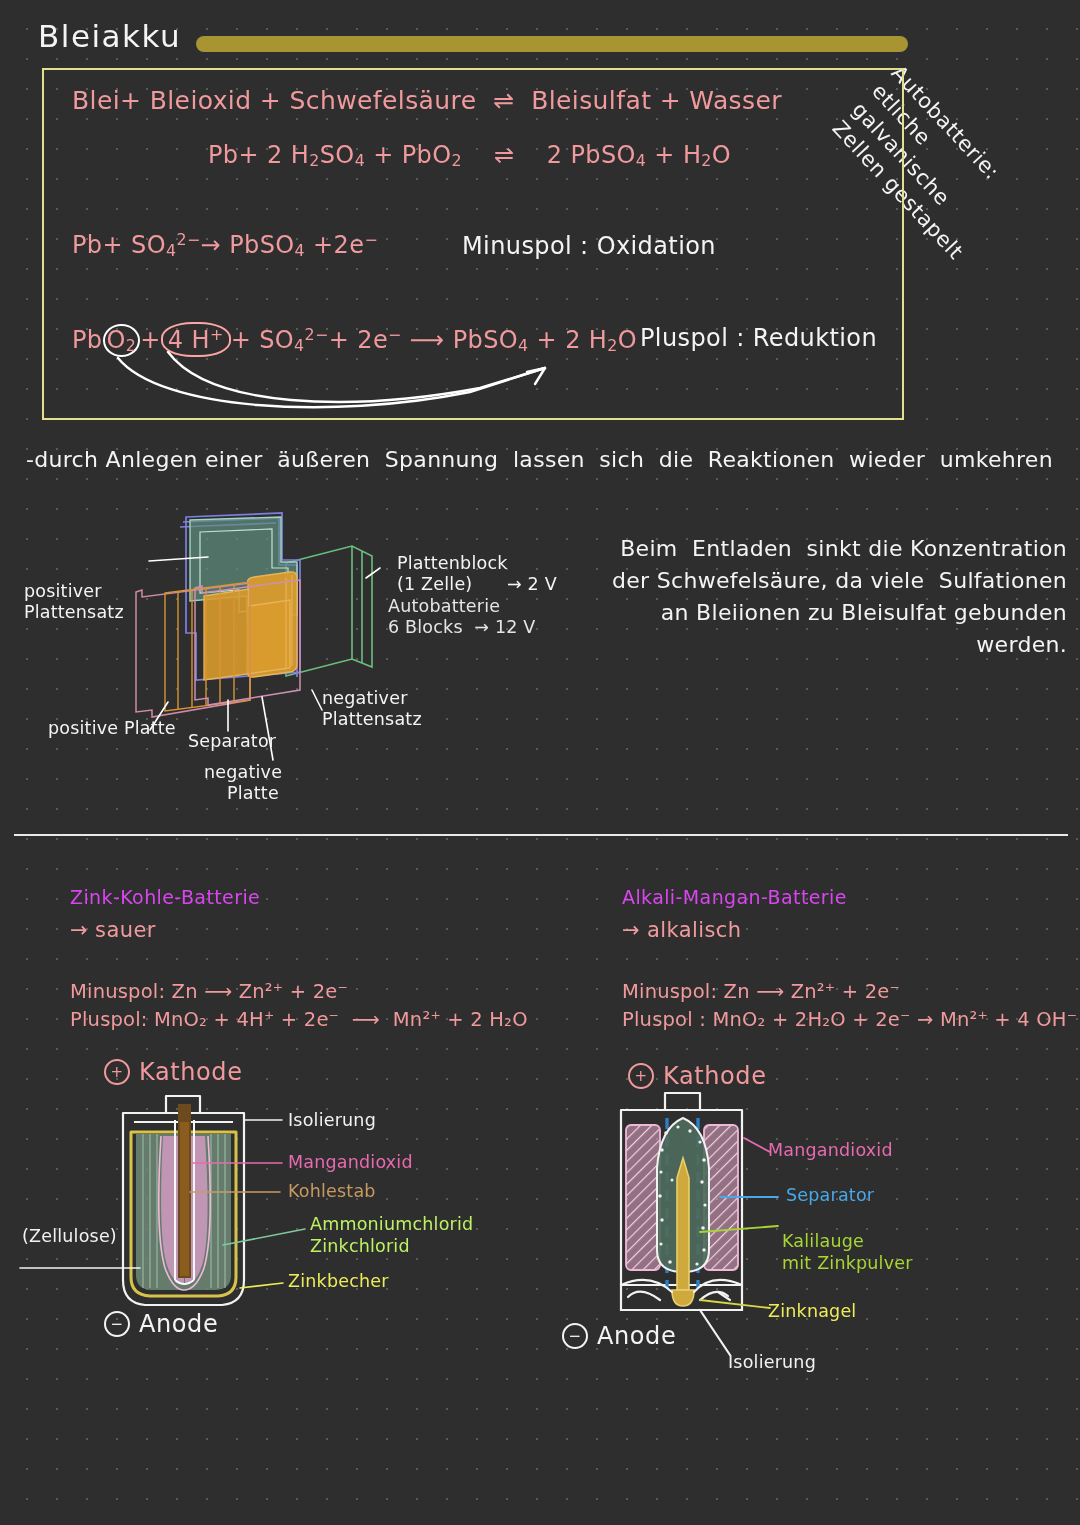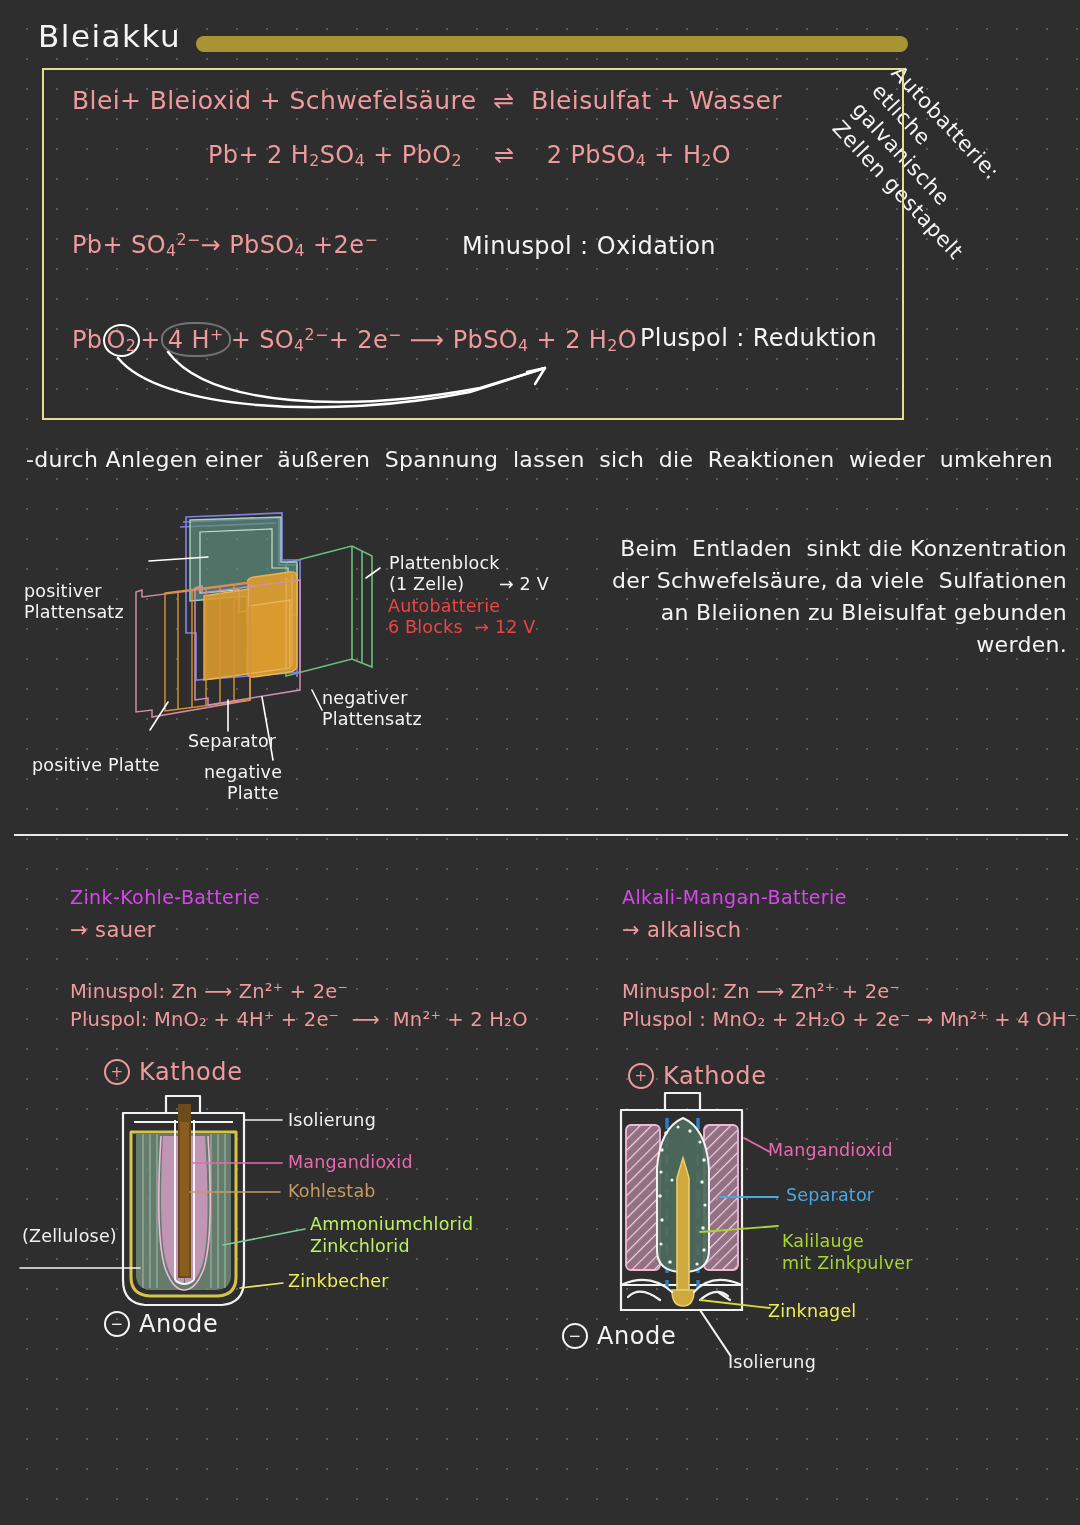--- a/index.html
+++ b/index.html
@@ -40,31 +40,31 @@
   sup{font-size:.66em;vertical-align:.5em;}
 
   #eq1{left:72px;top:86px;font-size:25px;}
   #eq2{left:208px;top:141px;}
   #eq3{left:72px;top:230px;}
   #lbl1{left:462px;top:232px;}
   #eq4{left:72px;top:322px;}
   #lbl2{left:640px;top:324px;}
 
   .circ-o{display:inline-block;border:2px solid #ffffff;border-radius:50%;padding:0 2px;}
-  .circ-h{display:inline-block;border:2px solid #737373;border-radius:45%;padding:1px 5px;}
+  .circ-h{display:inline-block;border:2px solid #fca5a5;border-radius:45%;padding:1px 5px;}
 
   
   #p1{position:absolute;left:26px;top:444px;font-size:22px;line-height:1.42;color:#f4f4f4;letter-spacing:.3px;}
 
   
   #p2{position:absolute;left:612px;top:533px;font-size:22px;line-height:1.45;color:#f4f4f4;letter-spacing:.3px;text-align:right;}
 
   
   .lab{position:absolute;font-size:17.5px;line-height:1.22;color:#f4f4f4;letter-spacing:.2px;}
-  .lab.red{color:#ef4444;}
+  .lab.red{color:#e5e5e5;}
 
   
   #divider{position:absolute;left:14px;top:834px;width:1054px;height:2px;background:#e9e9e9;}
 
   
   .colhead{position:absolute;font-size:19px;color:#d946ef;letter-spacing:.4px;}
   .colsub{position:absolute;font-size:21px;color:#f09a9d;letter-spacing:.4px;}
   .coleq{position:absolute;font-size:19.5px;color:#f09a9d;letter-spacing:.2px;}
   .pole{position:absolute;font-size:24px;color:#f09a9d;letter-spacing:.6px;display:flex;align-items:center;gap:9px;}
   .pole.wh{color:#f4f4f4;}
@@ -161,27 +161,27 @@
     <path d="M168 702 L 150 730"></path>
     <path d="M228 700 L 228 731"></path>
     <path d="M262 697 L 273 760"></path>
     <path d="M312 690 L 322 710"></path>
     <path d="M380 568 L 366 578"></path>
   </g>
 </svg>
 
 <div class="lab hw" style="left:24px;top:540px;margin-top:41px;">positiver
 Plattensatz</div>
-<div class="lab hw" style="left:32px;top:718px;margin-top:37px;">positive Platte</div>
+<div class="lab hw" style="left:48px;top:718px;">positive Platte</div>
 <div class="lab hw" style="left:188px;top:731px;">Separator</div>
 <div class="lab hw" style="left:204px;top:762px;">negative
     Platte</div>
 <div class="lab hw" style="left:322px;top:688px;">negativer
 Plattensatz</div>
-<div class="lab hw" style="left:389px;top:553px;">Plattenblock
+<div class="lab hw" style="left:397px;top:553px;">Plattenblock
 (1 Zelle)      → 2 V</div>
 <div class="lab hw red" style="left:388px;top:596px;">Autobatterie
 6 Blocks  → 12 V</div>
 
 <div id="divider"></div>
 
 <div class="colhead hw" style="left:70px;top:886px;">Zink-Kohle-Batterie</div>
 <div class="colsub hw" style="left:70px;top:918px;">→ sauer</div>
 <div class="coleq hw" style="left:70px;top:980px;">Minuspol: Zn ⟶ Zn²⁺ + 2e⁻</div>
 <div class="coleq hw" style="left:70px;top:1008px;">Pluspol: MnO₂ + 4H⁺ + 2e⁻  ⟶  Mn²⁺ + 2 H₂O</div>

